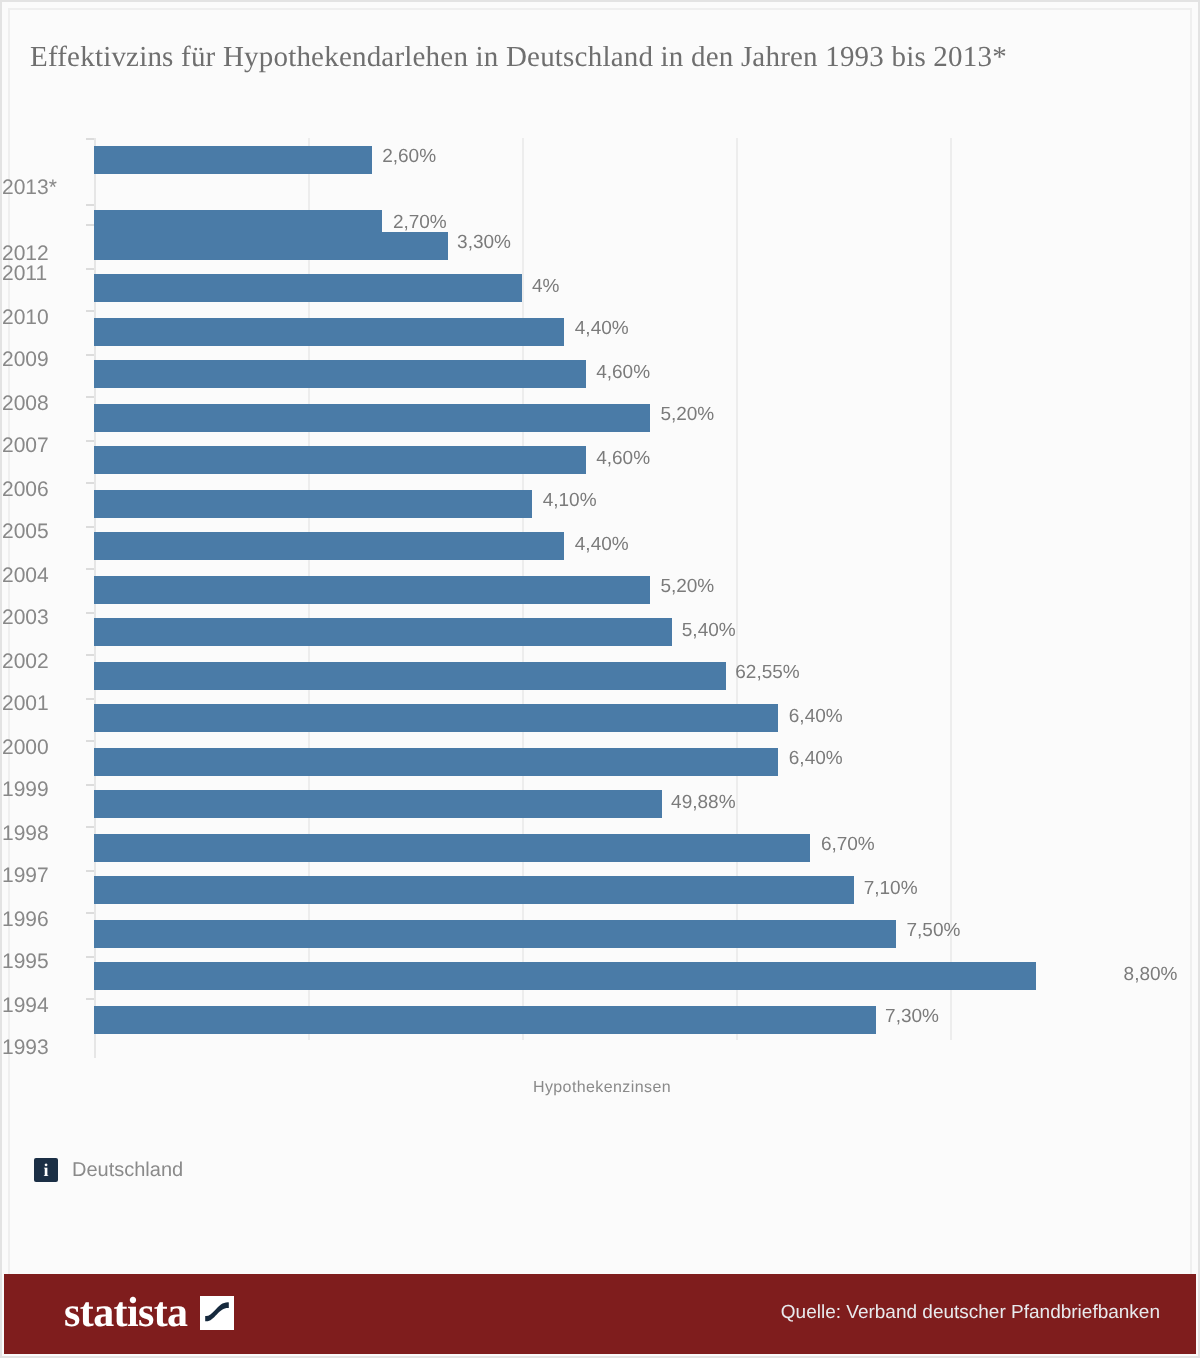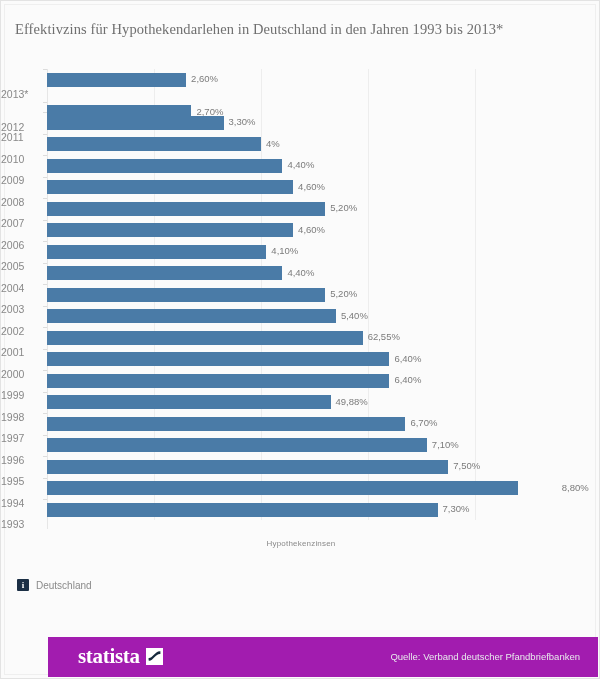--- a/index.html
+++ b/index.html
@@ -150,22 +150,21 @@
     color: #8a8a8a;
   }
 
   
   #footer {
     position: absolute;
     left: 1px;
     right: 1px;
     bottom: 1px;
     height: 40px;
-    background: #a21caf;
-    margin-left: 46px;
+    background: #7f1d1d;
   }
   #logo {
     position: absolute;
     left: 30px;
     top: 8px;
     display: flex;
     align-items: center;
     gap: 4px;
   }
   #logo-text {

